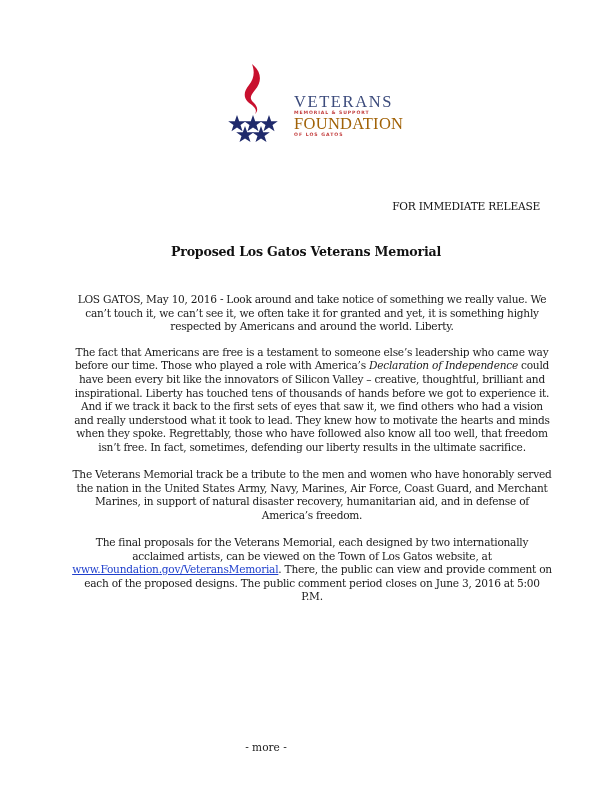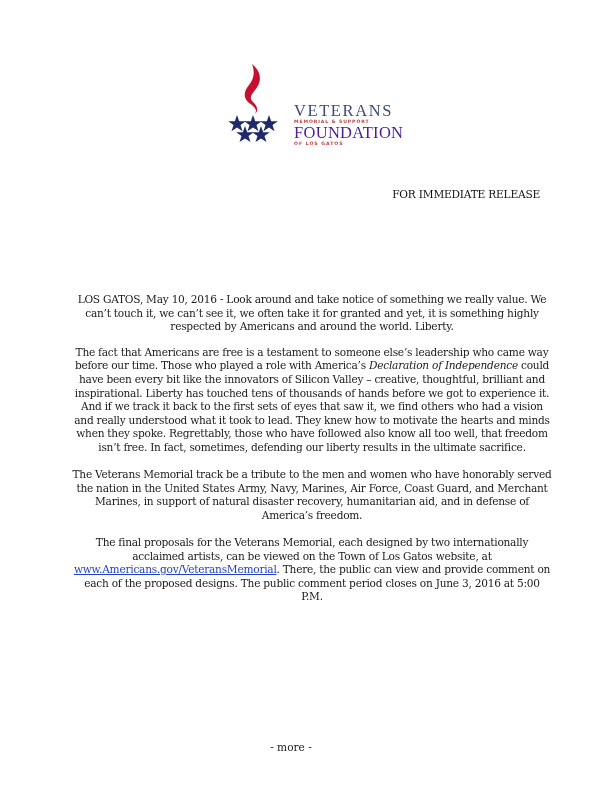--- a/index.html
+++ b/index.html
@@ -25,21 +25,21 @@
     .logo-mark {
       position: absolute;
       left: 0;
       top: 0;
       width: 58px;
       height: 80px;
     }
     .logo-text {
       position: absolute;
       left: 66px;
-      top: 41px;
+      top: 32px;
       width: 120px;
       font-family: "Liberation Serif", "DejaVu Serif", serif;
       color: #3a4a7a;
     }
     .logo-veterans {
       font-size: 16.5px;
       letter-spacing: 1.6px;
       line-height: 15px;
       color: #3c4b7c;
     }
@@ -49,36 +49,36 @@
       letter-spacing: 0.9px;
       color: #c23b3b;
       line-height: 6px;
       font-weight: bold;
       margin-top: 1px;
     }
     .logo-foundation {
       font-size: 16.5px;
       letter-spacing: 0.3px;
       line-height: 15px;
-      color: #4c1d95;
+      color: #a16207;
       font-family: Liberation Serif, serif;
     }
     .logo-of {
       font-family: "DejaVu Sans", "Liberation Sans", sans-serif;
       font-size: 4.6px;
       letter-spacing: 1px;
       color: #c23b3b;
       line-height: 6px;
       font-weight: bold;
       margin-top: 1px;
     }
     .release {
       position: absolute;
       right: 72px;
-      top: 188px;
+      top: 200px;
       font-size: 10.6px;
       font-family: "DejaVu Serif", serif;
       color: #111;
       letter-spacing: -0.2px;
     }
     .headline {
       position: absolute;
       left: 60px;
       width: 492px;
       top: 244px;
@@ -109,21 +109,20 @@
       text-decoration: underline;
     }
     .more {
       position: absolute;
       left: 0;
       width: 532px;
       top: 741px;
       text-align: center;
       font-size: 10.6px;
       color: #222;
-      padding-left: 25px;
     }
     em { }
   </style>
 </head>
 <body>
 
 <div class="logo">
   <svg class="logo-mark" viewBox="0 0 58 80">
     <path fill="#c8102e" d="M24 2 C 34 10, 34 20, 27 28 C 23 33, 21 36, 25 40 C 29 44, 31 48, 27 52 C 30 47, 25 44, 20 40 C 15 35, 16 29, 21 23 C 26 17, 27 10, 24 2 Z"></path>
     <g fill="#1f2a6b">
@@ -138,22 +137,23 @@
     <div class="logo-veterans">VETERANS</div>
     <div class="logo-sub">MEMORIAL &amp; SUPPORT</div>
     <div class="logo-foundation">FOUNDATION</div>
     <div class="logo-of">OF LOS GATOS</div>
   </div>
 </div>
 
 <div class="release">FOR IMMEDIATE RELEASE</div>
 
 <div class="headline">
+  <div>Proposed Los Gatos Veterans Memorial</div>
 </div>
 
 <div class="body">
   <p class="p1">LOS GATOS, May 10, 2016 - Look around and take notice of something we really value.  We can’t touch it, we can’t see it, we often take it for granted and yet, it is something highly respected by Americans and around the world.  Liberty.</p>
   <p><span>The fact that Americans are free is a testament to someone else’s leadership who came way before our time.  Those who played a role with America’s </span><em>Declaration of Independence</em><span> could have been every bit like the innovators of Silicon Valley – creative, thoughtful, brilliant and inspirational.  Liberty has touched tens of thousands of hands before we got to experience it.  And if we track it back to the first sets of eyes that saw it, we find others who had a vision and really understood what it took to lead.  They knew how to motivate the hearts and minds when they spoke.  Regrettably, those who have followed also know all too well, that freedom isn’t free.  In fact, sometimes, defending our liberty results in the ultimate sacrifice.</span></p>
   <p>The Veterans Memorial track be a tribute to the men and women who have honorably served the nation in the United States Army, Navy, Marines, Air Force, Coast Guard, and Merchant Marines, in support of natural disaster recovery, humanitarian aid, and in defense of America’s freedom.</p>
-  <p><span>The final proposals for the Veterans Memorial, each designed by two internationally acclaimed artists, can be viewed on the Town of Los Gatos website, at </span><a class="link">www.Americans.gov/VeteransMemorial</a><span>.  There, the public can view and provide comment on each of the proposed designs.  The public comment period closes on June 3, 2016 at 5:00 P.M.</span></p>
+  <p><span>The final proposals for the Veterans Memorial, each designed by two internationally acclaimed artists, can be viewed on the Town of Los Gatos website, at </span><a class="link">www.Foundation.gov/VeteransMemorial</a><span>.  There, the public can view and provide comment on each of the proposed designs.  The public comment period closes on June 3, 2016 at 5:00 P.M.</span></p>
 </div>
 
 <div class="more">- more -</div>
 
 </body></html>

